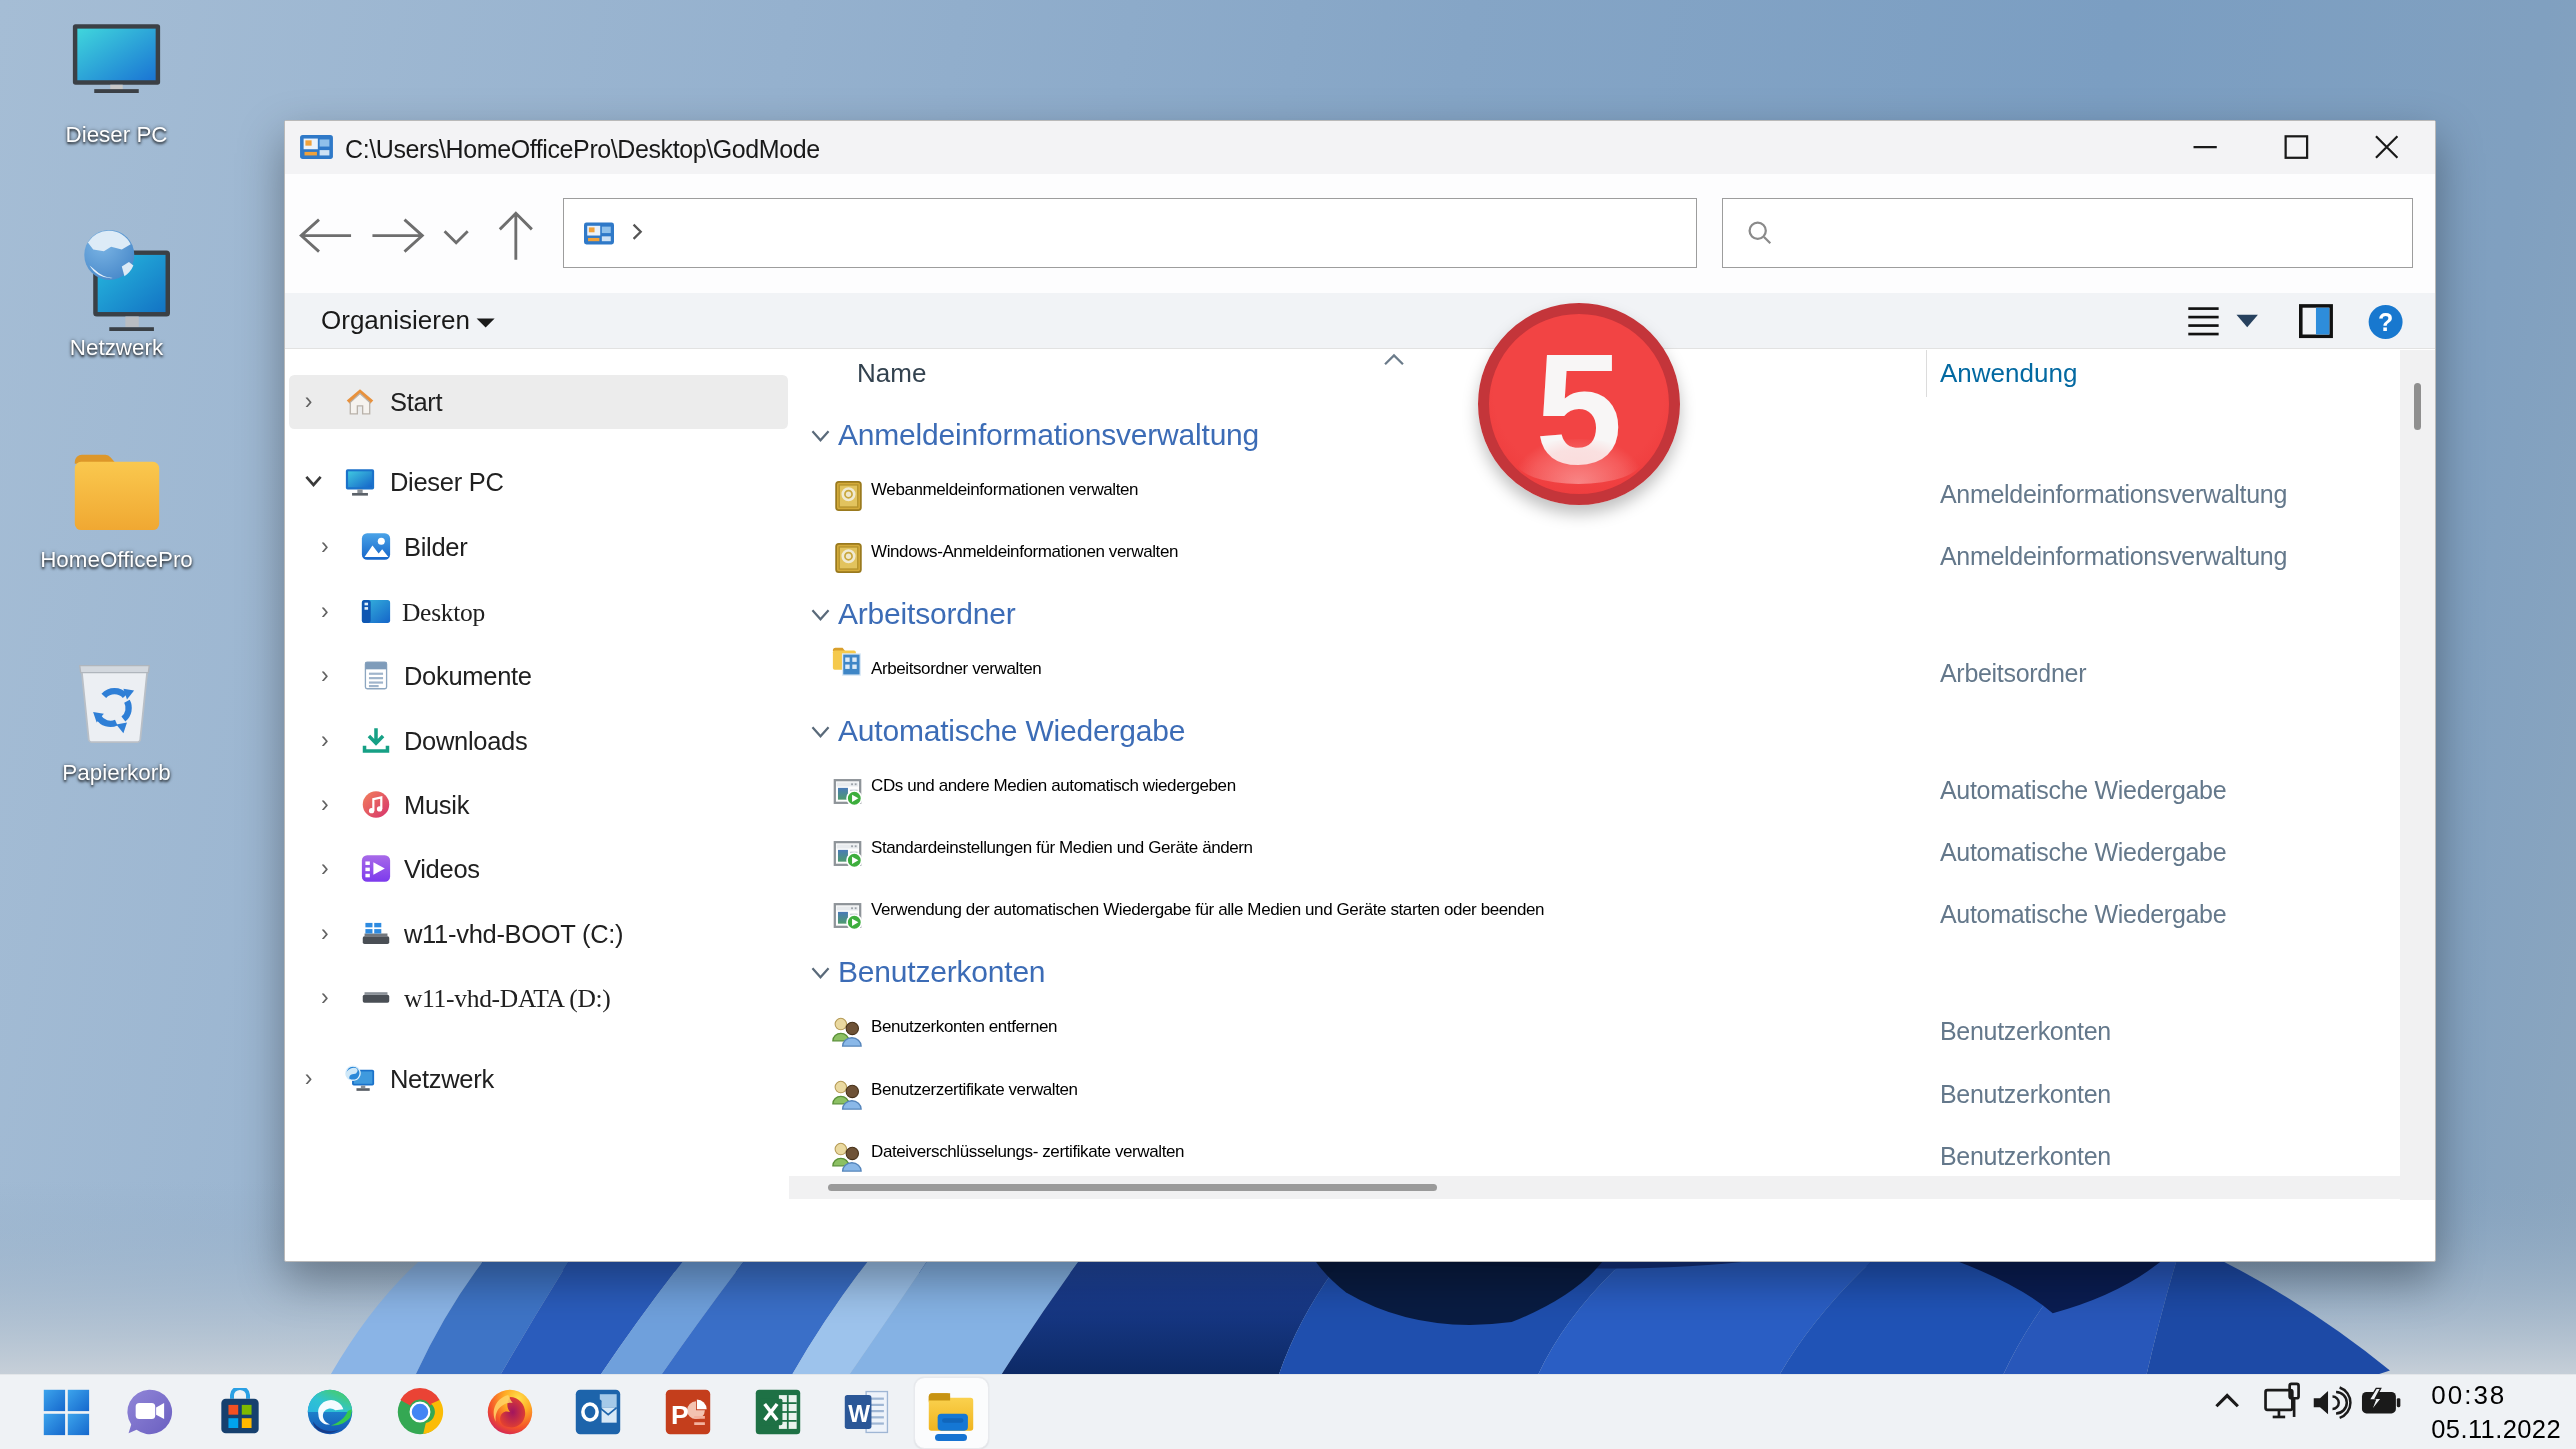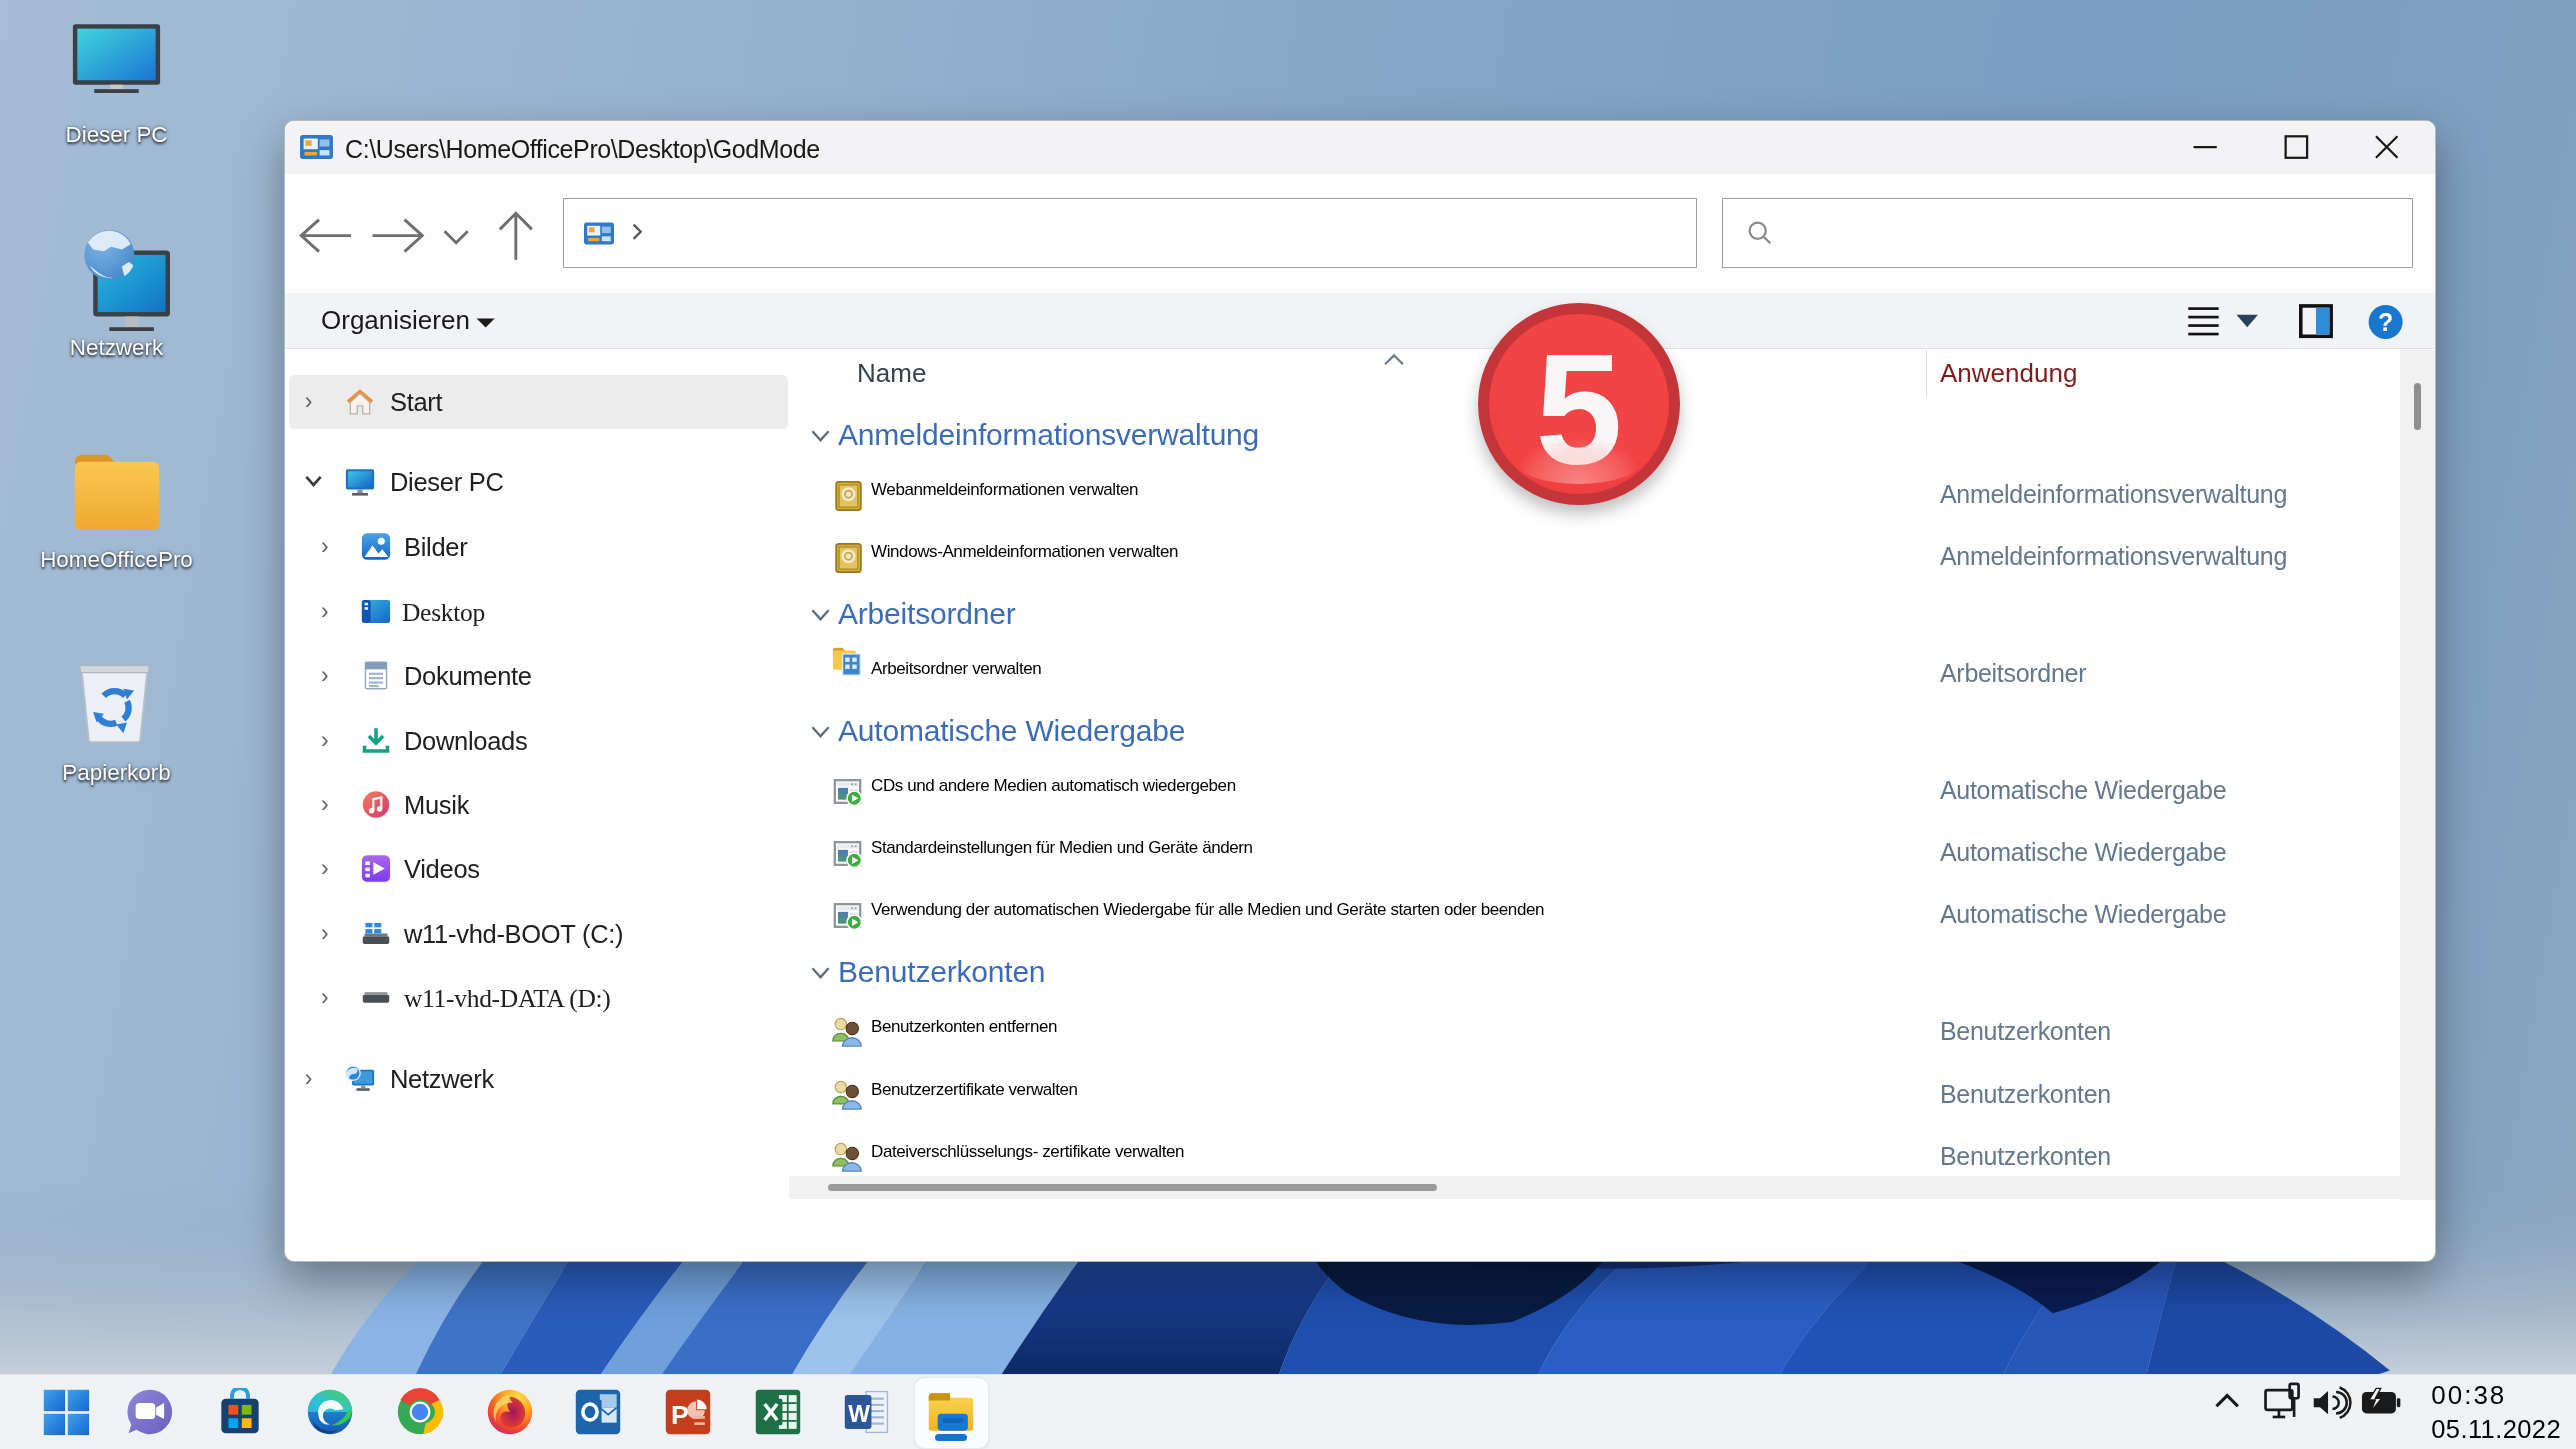--- a/index.html
+++ b/index.html
@@ -5,21 +5,21 @@
   html,body{margin:0;padding:0;}
   body{width:2576px;height:1449px;overflow:hidden;font-family:"Liberation Sans",sans-serif;}
   #desk{position:absolute;left:0;top:0;width:2576px;height:1449px;overflow:hidden;
     background:linear-gradient(100deg,#a5bdd5 0%,#95b1ce 28%,#85a5c6 52%,#7b9ec2 75%,#80a0c0 90%,#8da7bf 100%);}
   .abs{position:absolute;}
   
   .dlabel{position:absolute;color:#fff;font-size:22.4px;text-align:center;width:233px;
     text-shadow:0 1.8px 2.7px rgba(0,0,0,.75),0 0 3.6px rgba(0,0,0,.5);}
   
   #win{position:absolute;left:284px;top:120px;width:2150px;height:1140px;background:#fff;
-    border-radius:10px;box-shadow:0 18px 45px rgba(0,0,0,.35);overflow:hidden;border:0.9px solid #b9b9b9;}
+    border-radius:2px;box-shadow:0 18px 45px rgba(0,0,0,.35);overflow:hidden;border:0.9px solid #b9b9b9;}
   #titlebar{position:absolute;left:0;top:0;width:100%;height:53px;background:#f3f3f5;}
   #ttext{position:absolute;left:60px;top:14.3px;font-size:25px;letter-spacing:-0.4px;color:#191919;}
   #toolbar{position:absolute;left:0;top:53px;width:100%;height:119px;background:#fdfdfe;}
   #cmdbar{position:absolute;left:0;top:172px;width:100%;height:55px;background:#f1f3f6;border-bottom:1.8px solid #e2e2e2;}
   #orgtext{position:absolute;left:36px;top:11.6px;font-size:26px;color:#191919;}
   #content{position:absolute;left:0;top:229px;width:100%;height:826px;background:#fff;}
   
   .navrow{position:absolute;left:3.6px;width:499px;height:54px;}
   .navsel{background:#ececec;border-radius:5.4px;}
   .nchev{position:absolute;font-size:23px;color:#636363;top:12.5px;}
@@ -397,21 +397,21 @@
               <circle cx="23" cy="13" r="7" fill="#6e5236" stroke="#463018" stroke-width="1.2"></circle>
               <path d="M12,33 a10.5,9.5 0 0 1 21,0 Z" fill="#8ab8e8" stroke="#5585bb" stroke-width="1.5"></path>
             </g>
           </defs>
         </svg>
 
         <div class="abs" style="left:572px;top:8px;font-size:26px;color:#33424f;">Name</div>
         <svg class="abs" style="left:1091px;top:0px" width="36" height="19.7" viewBox="0 0 40 22">
           <path d="M10,16 L20,6 L30,16" stroke="#6b7b8a" stroke-width="2.5" fill="none"></path>
           </svg>
-        <div class="abs" style="left:1655px;top:8px;font-size:26px;color:#7f1d1d;">Anwendung</div>
+        <div class="abs" style="left:1655px;top:8px;font-size:26px;color:#0369a1;">Anwendung</div>
         <div class="abs" style="left:1641px;top:0px;width:0.9px;height:47px;background:#dcdcdc;"></div>
 
         <svg class="gchev" style="left:523px;top:75px" width="25" height="21.5" viewBox="0 0 28 24">
           <path d="M5,7 L14,17 L23,7" stroke="#5a6a7a" stroke-width="2.5" fill="none"></path>
           </svg>
         <div class="grouph" style="left:553px;top:68px;">Anmeldeinformationsverwaltung</div>
 
         <svg class="abs" style="left:550px;top:131px" width="27" height="30" viewBox="0 0 30 34">
             <use href="#vault"></use>
           </svg>

